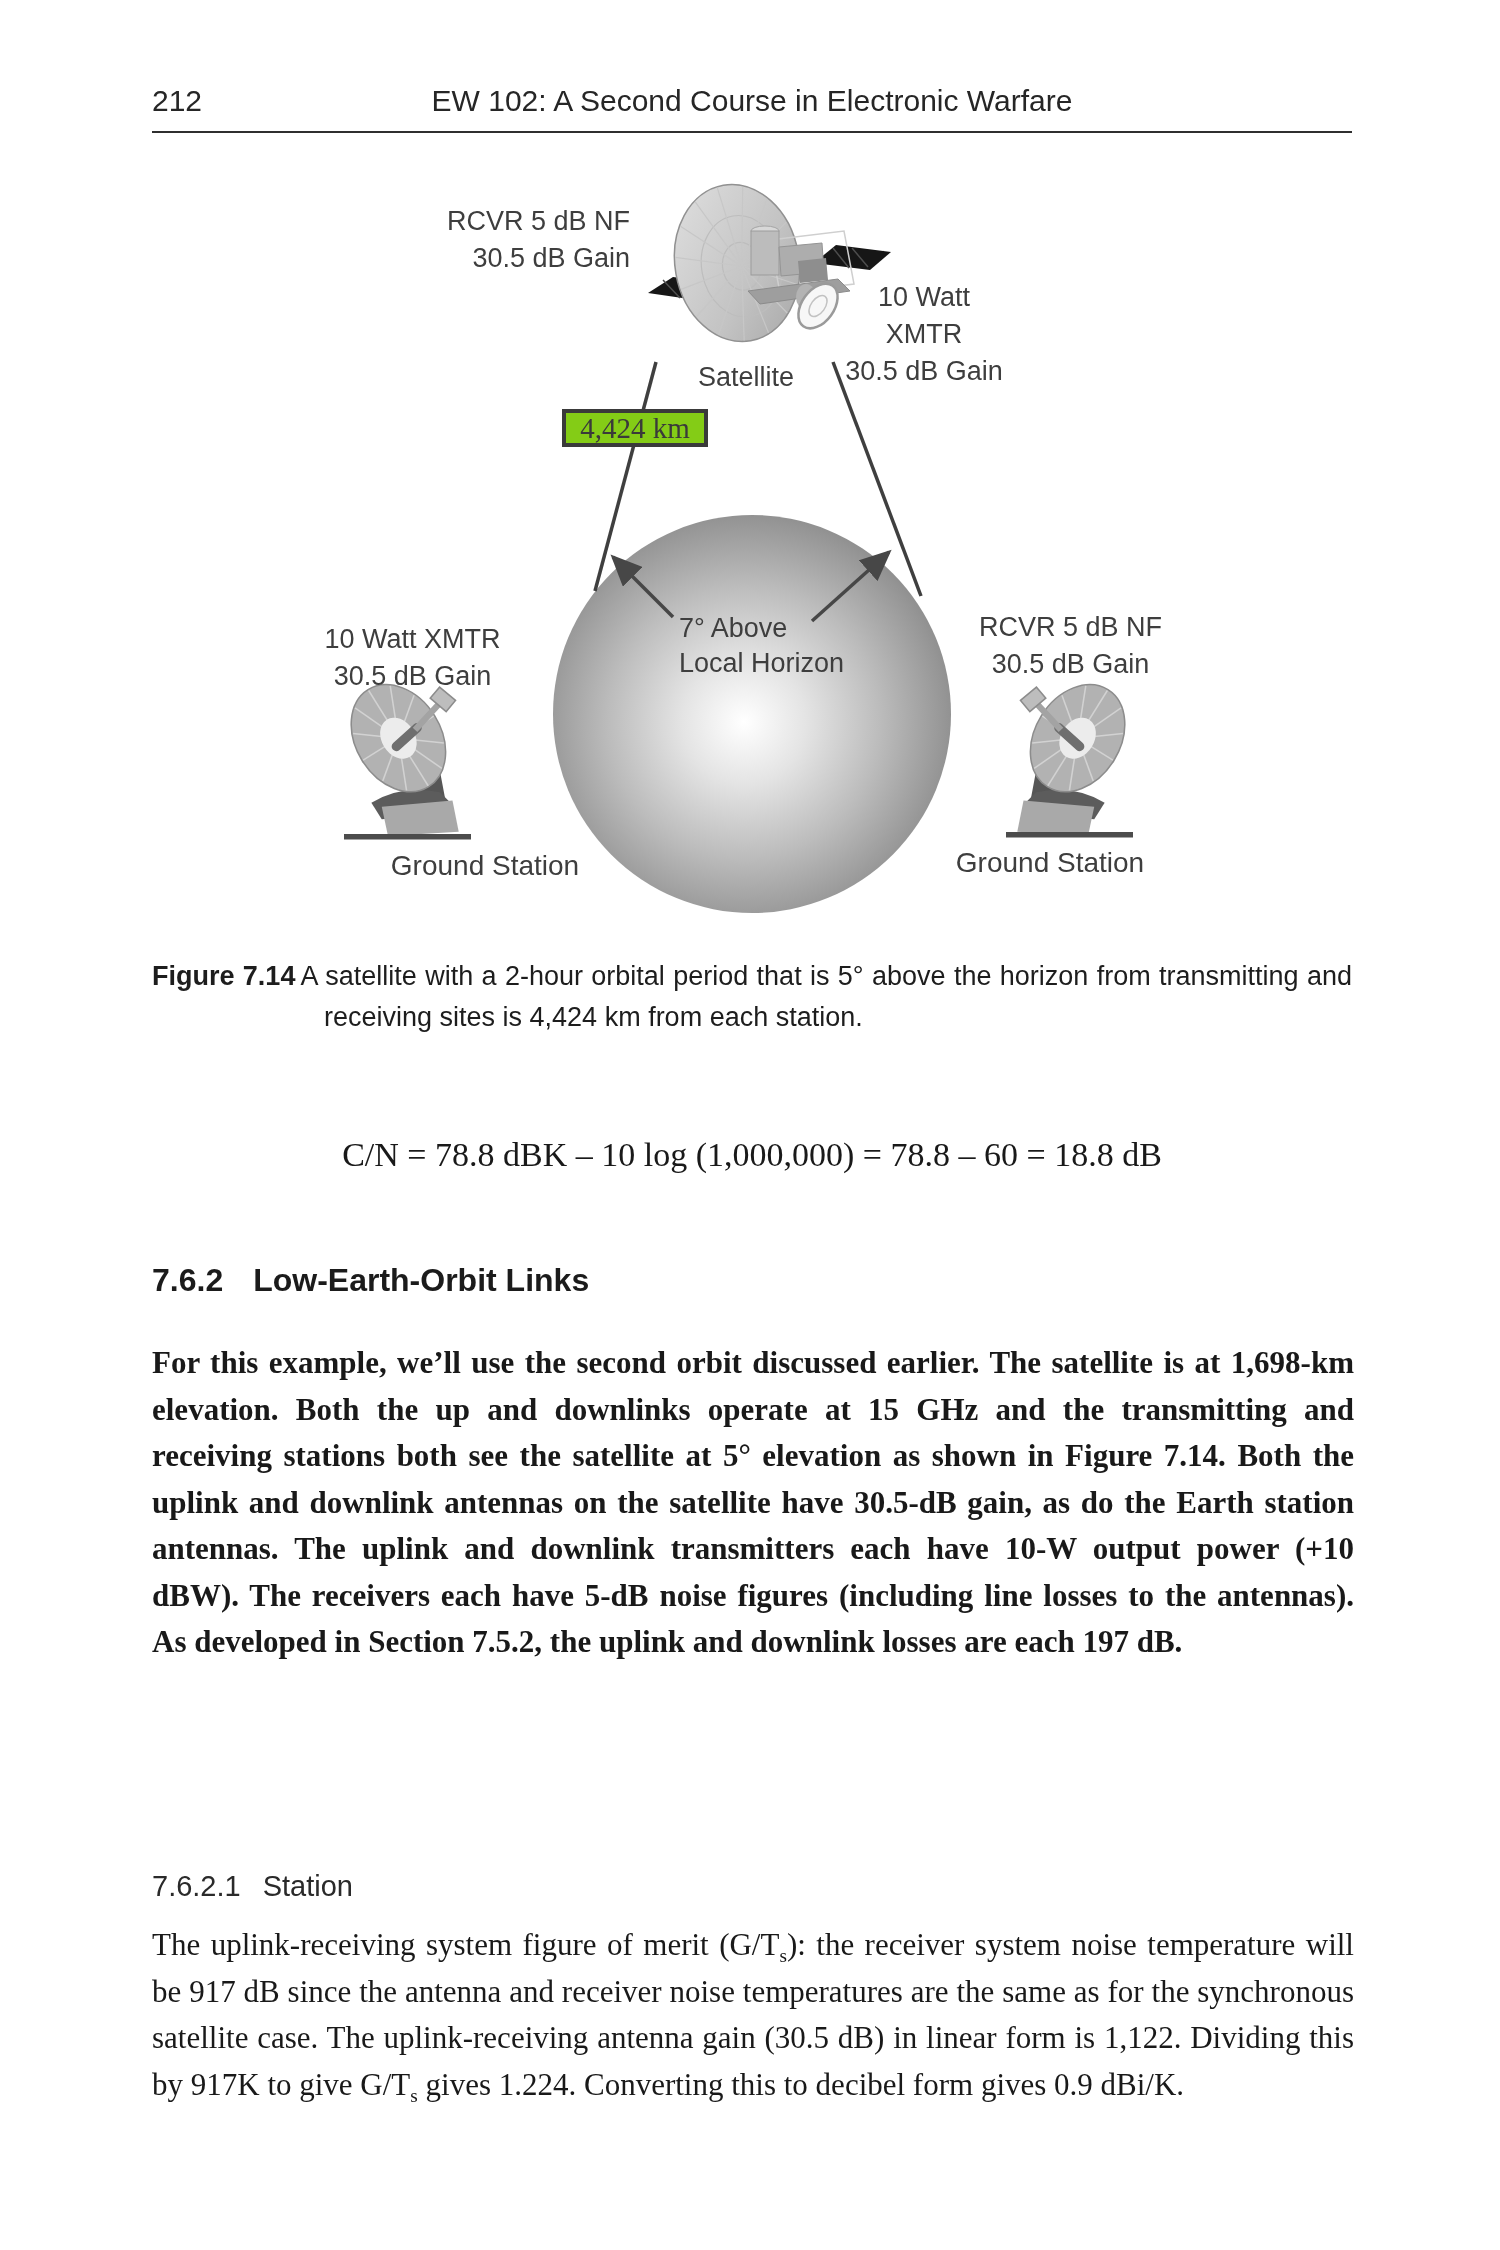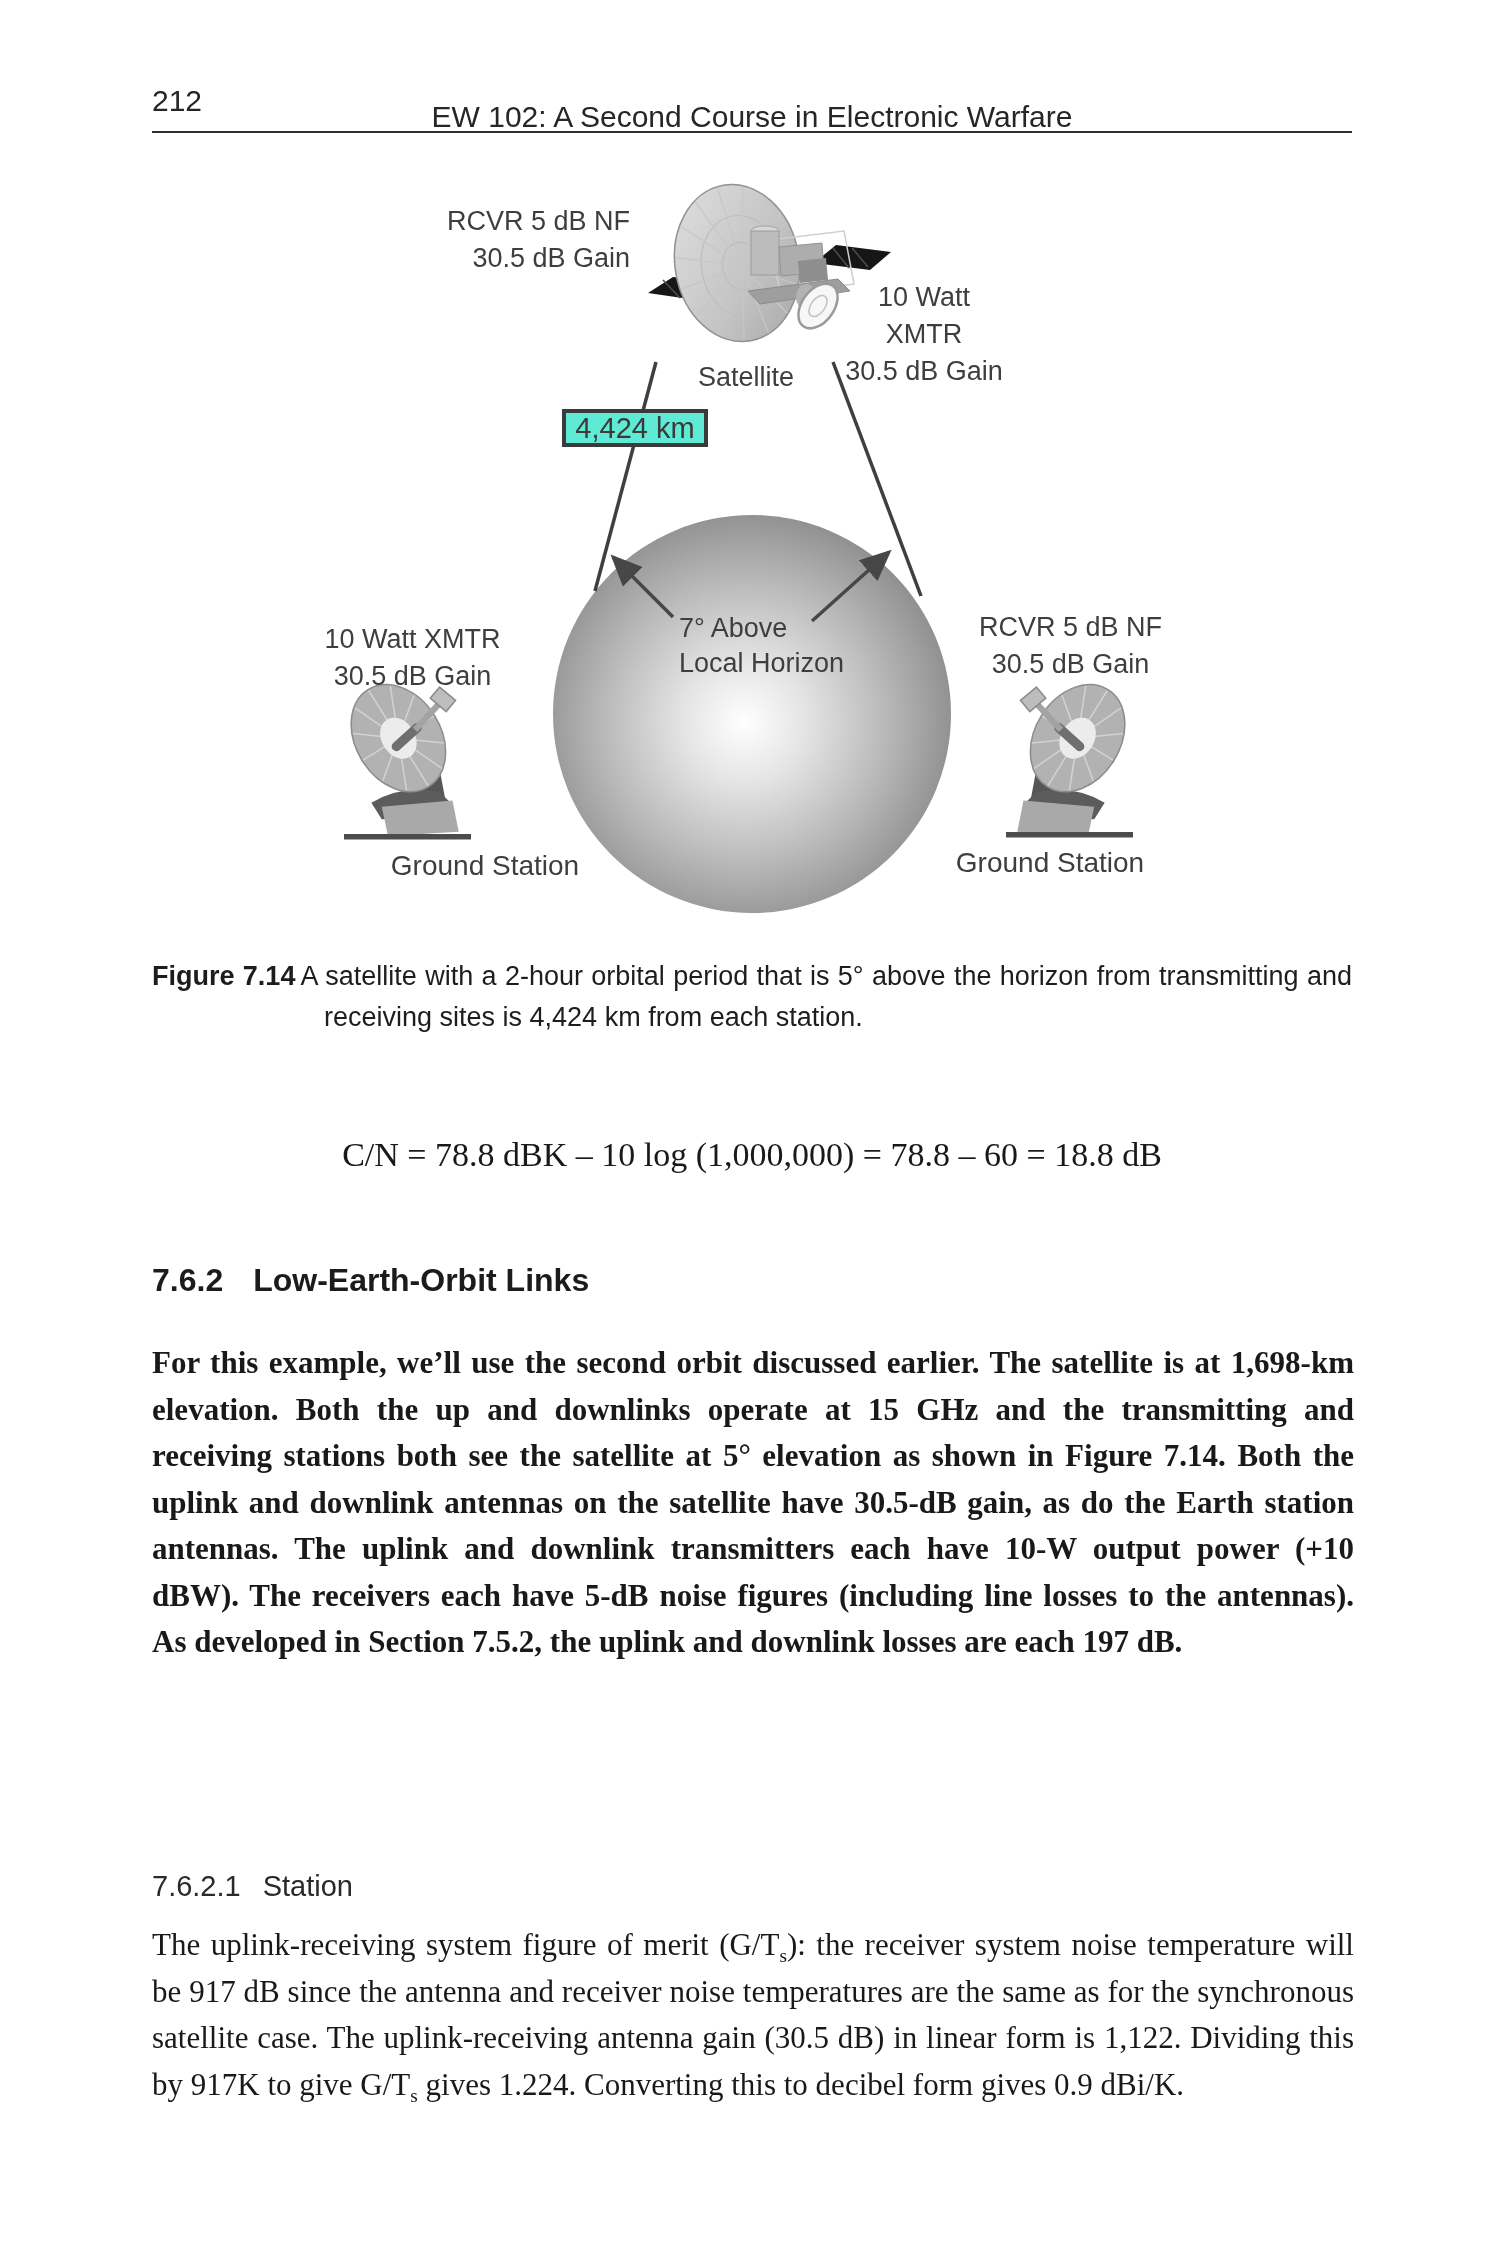--- a/index.html
+++ b/index.html
@@ -8,40 +8,40 @@
     width:1500px;height:2250px;
     background:#ffffff;
     margin:0 auto;
     overflow:hidden;
     font-family:"Liberation Sans",sans-serif;
     color:#1c1c1c;
   }
   
   .running-header{position:absolute;top:84px;left:152px;width:1200px;height:34px;}
   .page-num{position:absolute;left:0;top:0;font-size:30px;color:#262626;}
-  .running-title{display:block;text-align:center;font-size:30px;color:#262626;margin-top:16px;}
+  .running-title{display:block;text-align:center;font-size:30px;color:#262626;}
   .header-rule{position:absolute;top:131px;left:152px;width:1200px;height:2px;background:#2f2f2f;}
 
   
   .figure{position:absolute;top:0;left:0;width:1460px;height:960px;}
   .figure svg{position:absolute;top:0;left:0;}
   .fig-label{position:absolute;font-size:27px;line-height:37px;color:#3e3e3e;}
   .fig-label span{display:block;}
   .sat-left{top:203px;right:830px;text-align:right;}
   .sat-right{top:279px;left:840px;width:168px;text-align:center;}
   .sat-name{top:359px;left:646px;width:200px;text-align:center;}
   .horizon{top:611px;left:679px;line-height:35px;}
   .left-sta-label{top:621px;left:310px;width:205px;text-align:center;}
   .right-sta-label{top:609px;left:968px;width:205px;text-align:center;}
   .left-ground{top:847px;left:360px;width:250px;text-align:center;font-size:28px;}
   .right-ground{top:844px;left:925px;width:250px;text-align:center;font-size:28px;}
   .distance-box{
     position:absolute;top:409px;left:562px;width:138px;height:30px;
-    border:4px solid #3a3a3a;background:#5eead4;
-    font-size:29px;line-height:31px;text-align:center;color:#3a3a3a;
+    border:4px solid #3a3a3a;background:#84cc16;
+    font-size:29px;line-height:31px;text-align:center;color:#3a3a3a;font-family:Liberation Serif, serif;
   }
 
   
   .caption{
     position:absolute;top:956px;left:152px;width:1200px;
     font-size:27px;line-height:41px;color:#1d1d1d;
     text-align:justify;
     padding-left:172px;text-indent:-172px;box-sizing:border-box;
   }
   .cap-tag{font-weight:bold;margin-right:5px;}

